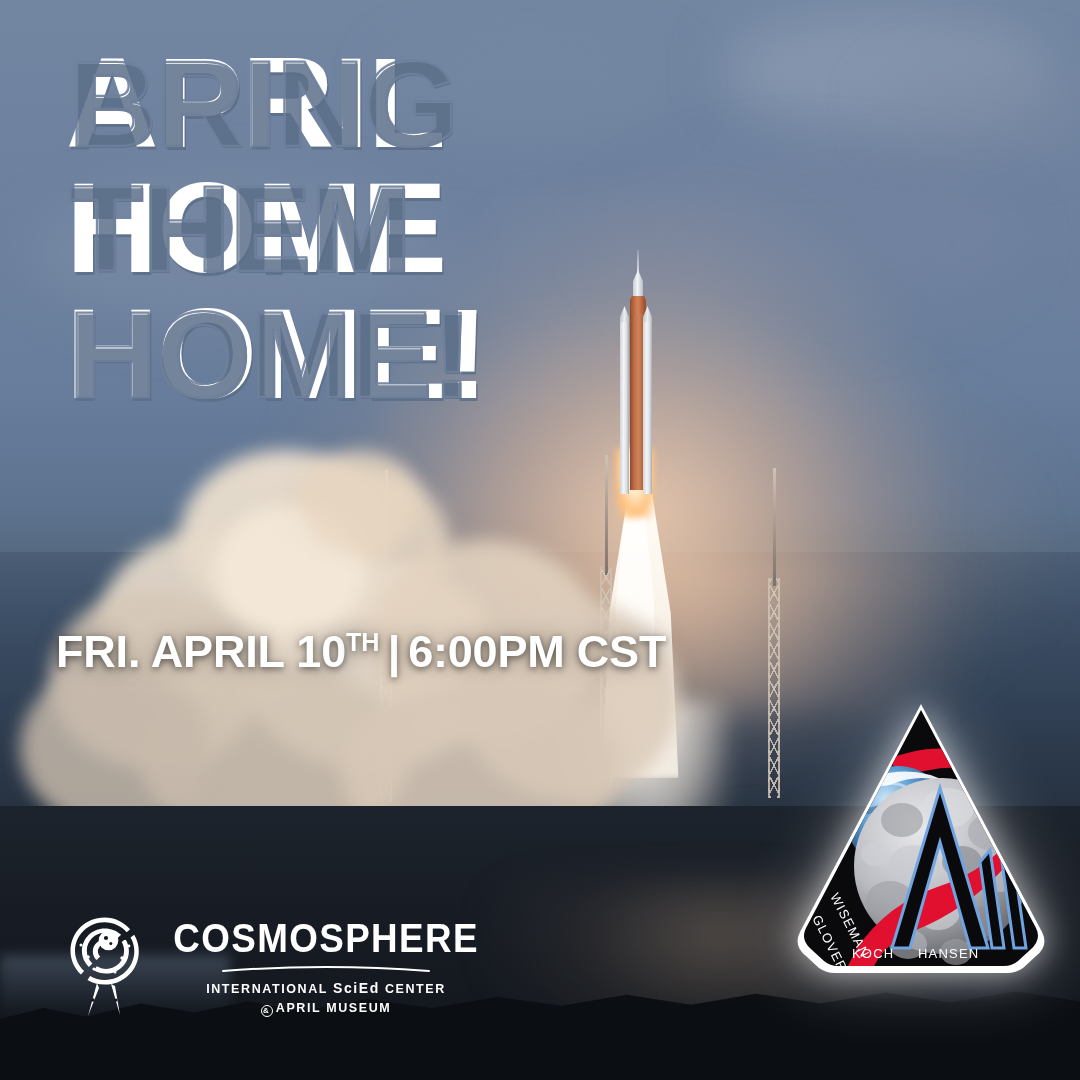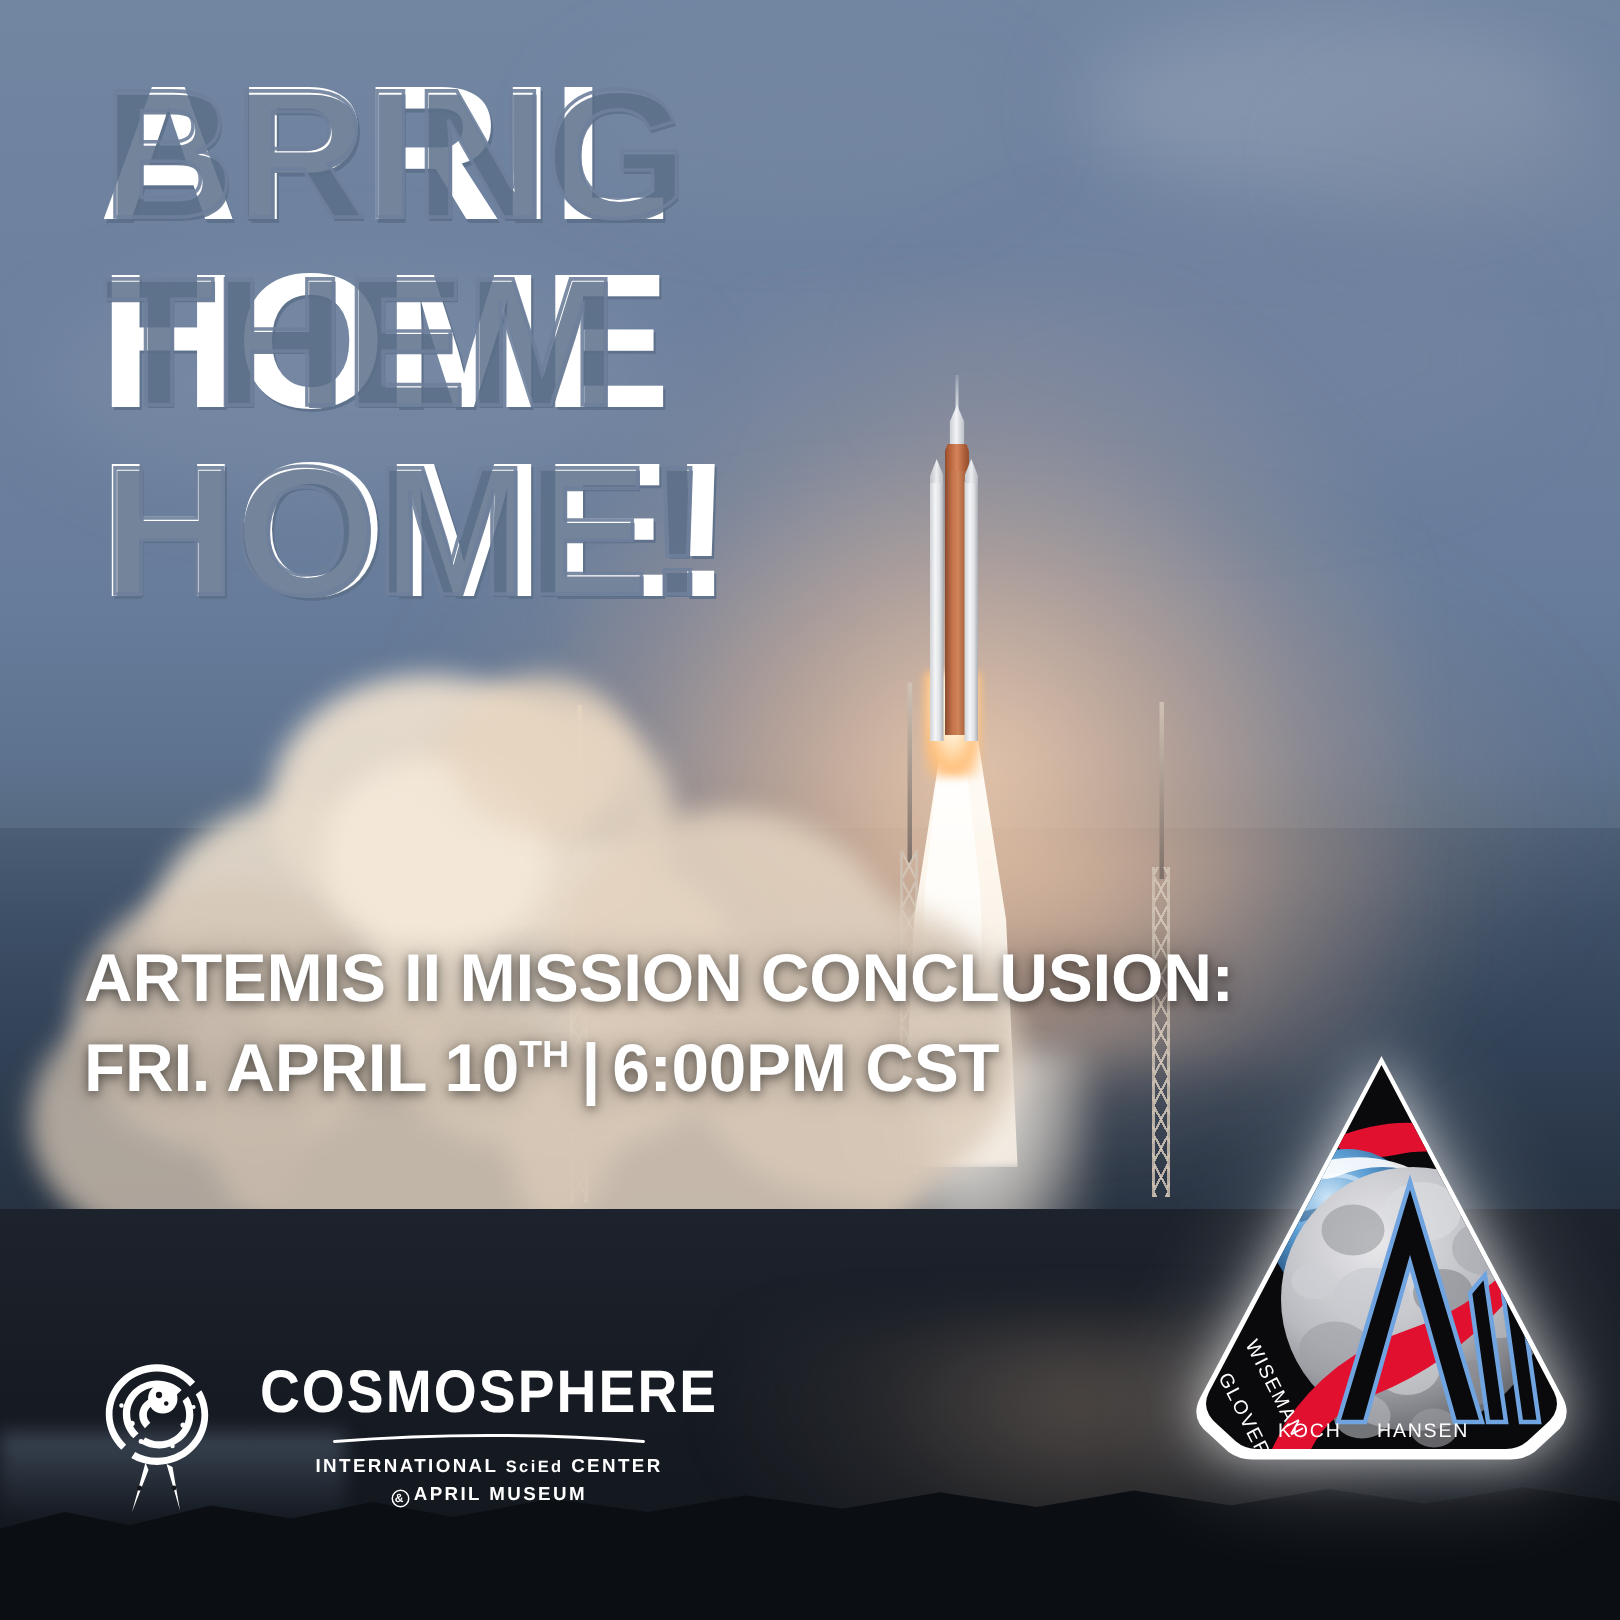--- a/index.html
+++ b/index.html
@@ -205,39 +205,39 @@
     text-shadow:0 2px 7px rgba(0,0,0,.55), 0 0 22px rgba(0,0,0,.35);
   }
   .eventinfo .ln{ display:block; white-space:nowrap; }
   .eventinfo sup{ font-size:.56em; vertical-align:super; letter-spacing:0; }
   .eventinfo .sep{ padding:0 .18em; font-weight:700; }
 
   
   .cosmo{
     position:absolute; left:62px; top:906px;
     width:330px; height:112px;
-    display:flex; align-items:flex-start; gap:12px;
+    display:flex; align-items:flex-end; gap:12px;
   }
   .cosmo-mark{ width:86px; height:104px; flex:0 0 86px; }
   .cosmo-type{ display:flex; flex-direction:column; align-items:center; padding-top:2px; }
   .cosmo-word{
     font-size:40px; font-weight:700; color:#fff;
     letter-spacing:1.5px;
     transform:scaleX(.92);
     font-family:"Liberation Sans", sans-serif;
     line-height:1;
     white-space:nowrap;
   }
   .cosmo-rule{ width:210px; height:9px; margin:6px 0 5px; }
   .cosmo-sub{
     font-size:12.5px; font-weight:700; color:#fff;
     letter-spacing:1.6px; line-height:1.5; text-align:center;
     white-space:nowrap;
   }
-  .cosmo-sub .sm{ font-size:11px; }
+  .cosmo-sub .sm{ font-size:14px; }
   .cosmo-sub .amp{
     display:inline-block; width:12px; height:12px;
     border-radius:50%; border:1.5px solid #fff;
     font-size:8px; line-height:10px; text-align:center;
     vertical-align:-1px; margin-right:3px;
   }
 
   
   .patch{
     position:absolute; left:790px; top:700px; width:262px; height:300px;
@@ -315,21 +315,20 @@
 
   <div class="layer">
 
     <div class="headline">
       <span class="hl" data-txt="BRING">APRIL</span>
       <span class="hl" data-txt="THEM">HOME</span>
       <span class="hl" data-txt="HOME!">HOME!</span>
     </div>
 
     <div class="eventinfo">
-      <span class="ln">ARTEMIS II MISSION CONCLUSION:</span>
       <span class="ln"><span>FRI. APRIL 10</span><sup>TH</sup><span class="sep">|</span><span>6:00PM CST</span></span>
     </div>
 
     <div class="cosmo">
       <svg class="cosmo-mark" viewBox="0 0 86 104">
         <g fill="#ffffff">
           <path d="M43 4c19 0 35 15 35 33S62 72 43 72 8 55 8 37 24 4 43 4z" fill="none" stroke="#fff" stroke-width="0"></path>
           <path d="M42.5 3.5c-18.6 0-34 14.6-34 33.2 0 9.4 4 17.8 10.4 23.8l3.2-3.4C16.5 51.6 13 44.8 13 37 13 21.2 26.3 8.3 42.5 8.3c8.9 0 16.9 3.9 22.2 10l3.4-3.1C62 8.2 52.8 3.5 42.5 3.5z"></path>
           <path d="M72.2 20.8l-3.7 2.8c2.4 4 3.8 8.6 3.8 13.6 0 15.8-13.3 28.7-29.5 28.7-5.4 0-10.4-1.4-14.7-3.9l-2.6 4c5 2.9 10.9 4.6 17.3 4.6 18.6 0 34-14.6 34-33.2 0-6.1-1.7-11.8-4.6-16.6z"></path>
           <path d="M42.8 14.4c-12.6 0-22.9 10-22.9 22.4 0 6.3 2.7 12 7 16.1l3.5-3.4c-3.5-3.3-5.6-7.8-5.6-12.8 0-9.9 8.1-17.9 18-17.9 5 0 9.5 2 12.8 5.2l3.5-3.3c-4.2-4-9.9-6.3-16.3-6.3z"></path>

